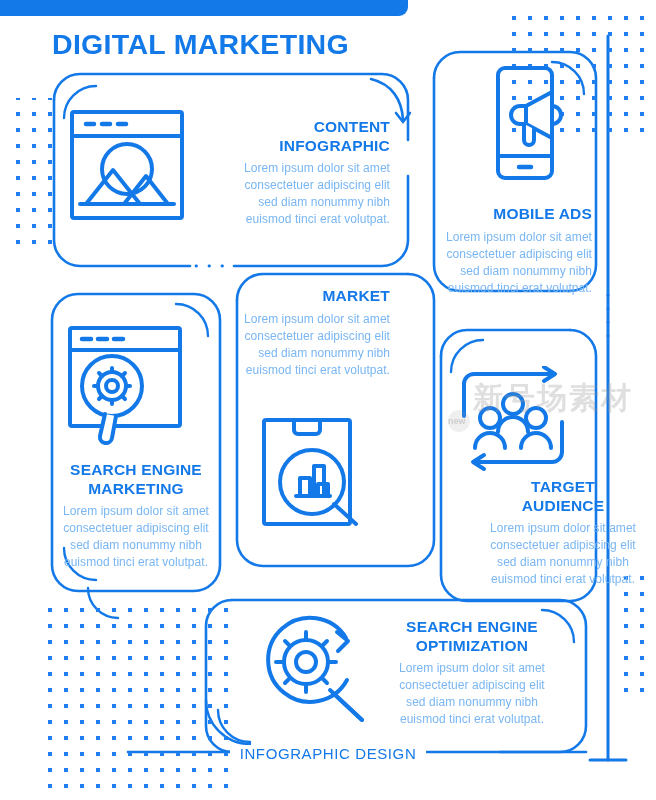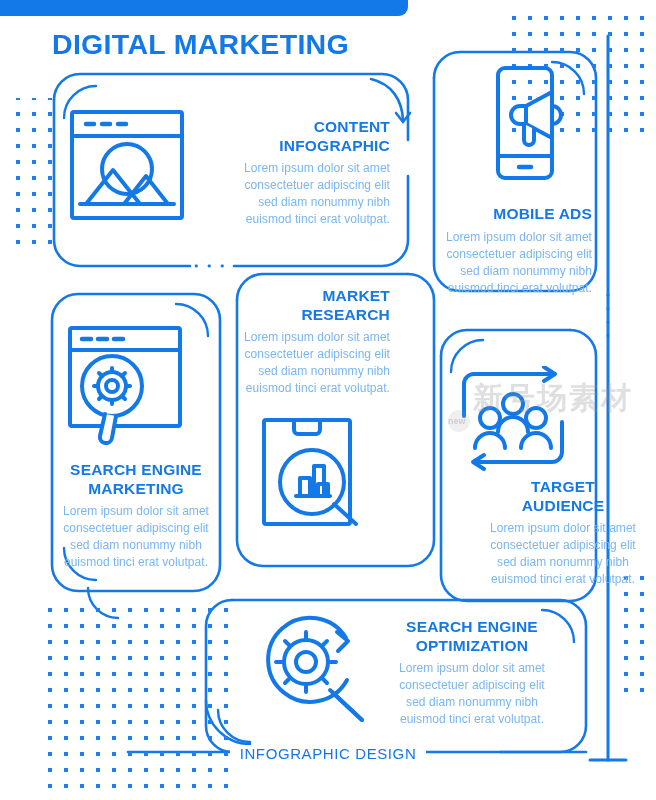--- a/index.html
+++ b/index.html
@@ -289,21 +289,20 @@
       <div>Lorem ipsum dolor sit amet</div>
       <div>consectetuer adipiscing elit</div>
       <div>sed diam nonummy nibh</div>
       <div>euismod tinci erat volutpat.</div>
     </div>
   </div>
 
   <div class="abs t-right" style="left:228px; top:287px; width:162px;">
     <div class="heading">
       <div>MARKET</div>
-      <div>RESEARCH</div>
     </div>
     <div class="body-text">
       <div>Lorem ipsum dolor sit amet</div>
       <div>consectetuer adipiscing elit</div>
       <div>sed diam nonummy nibh</div>
       <div>euismod tinci erat volutpat.</div>
     </div>
   </div>
 
   <div class="abs t-center" style="left:52px; top:461px; width:168px;">

